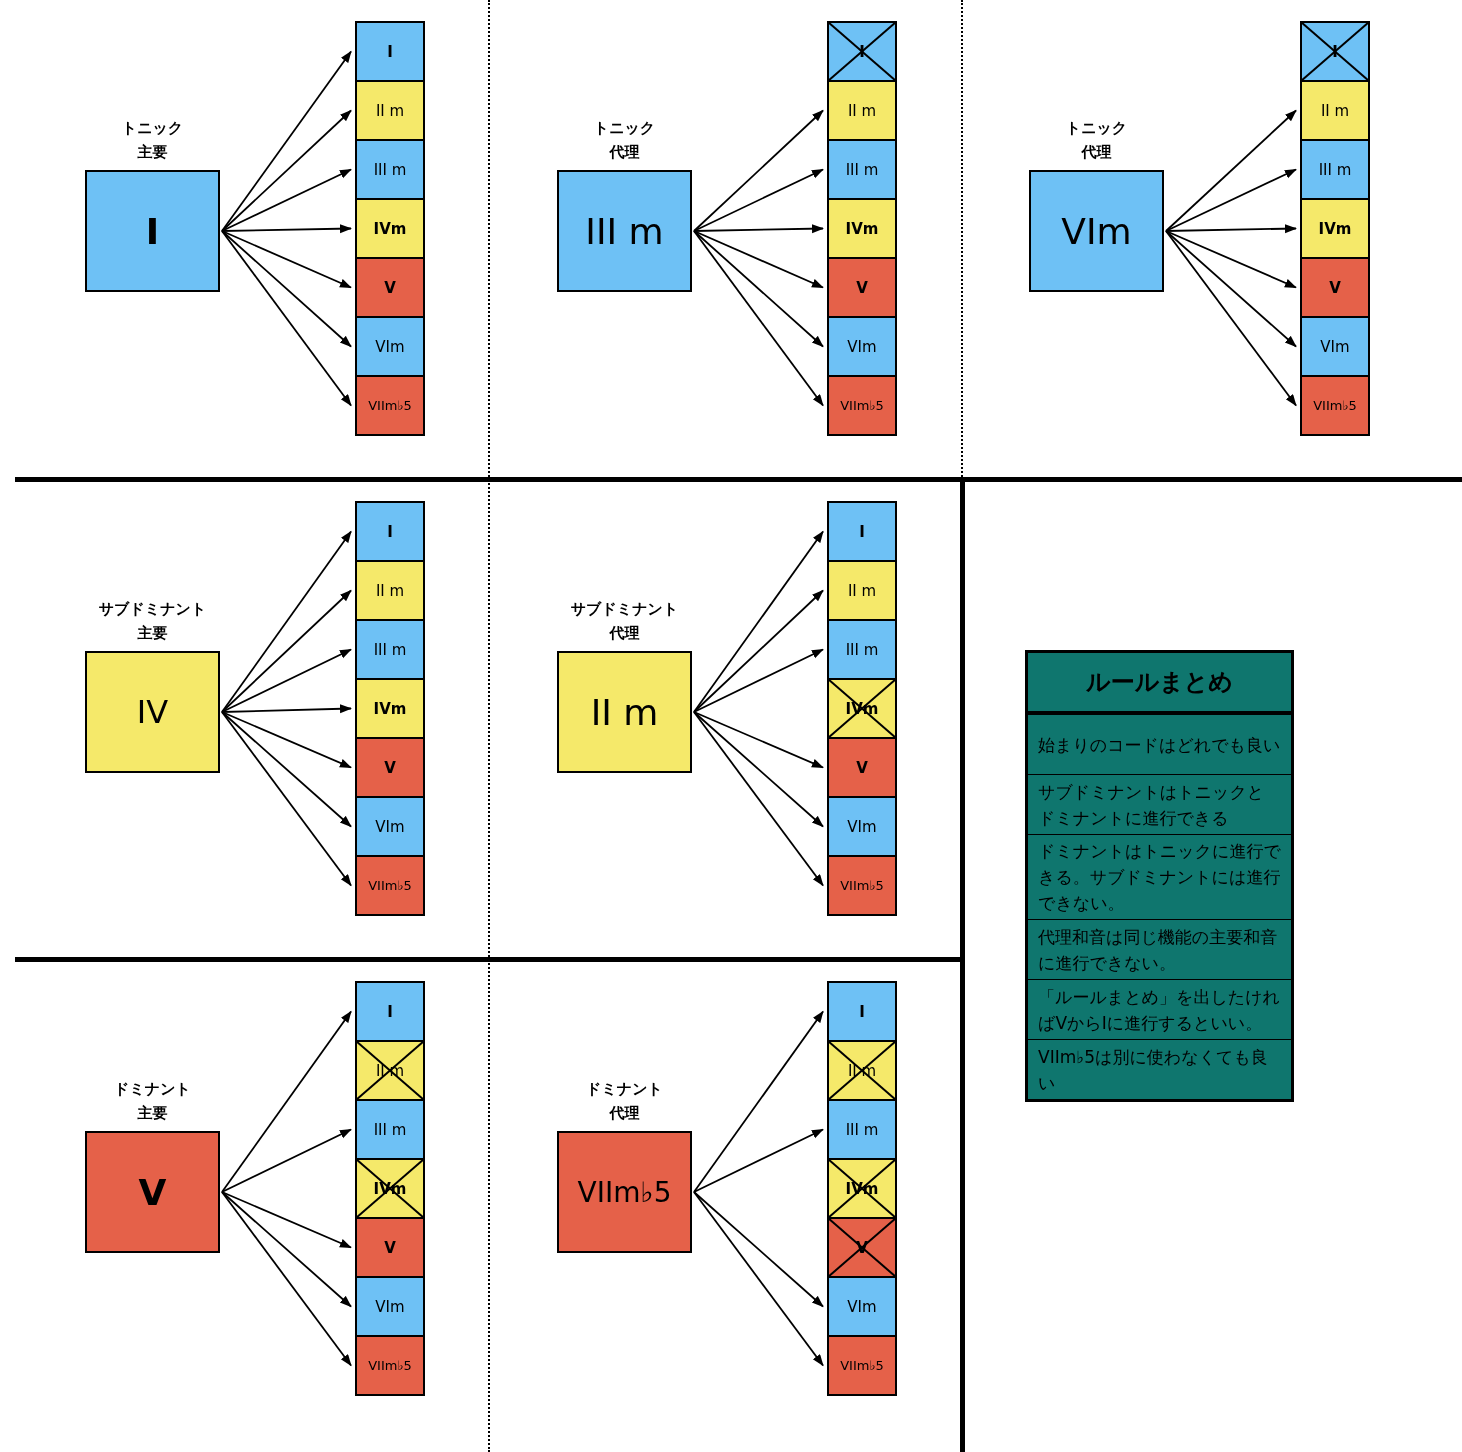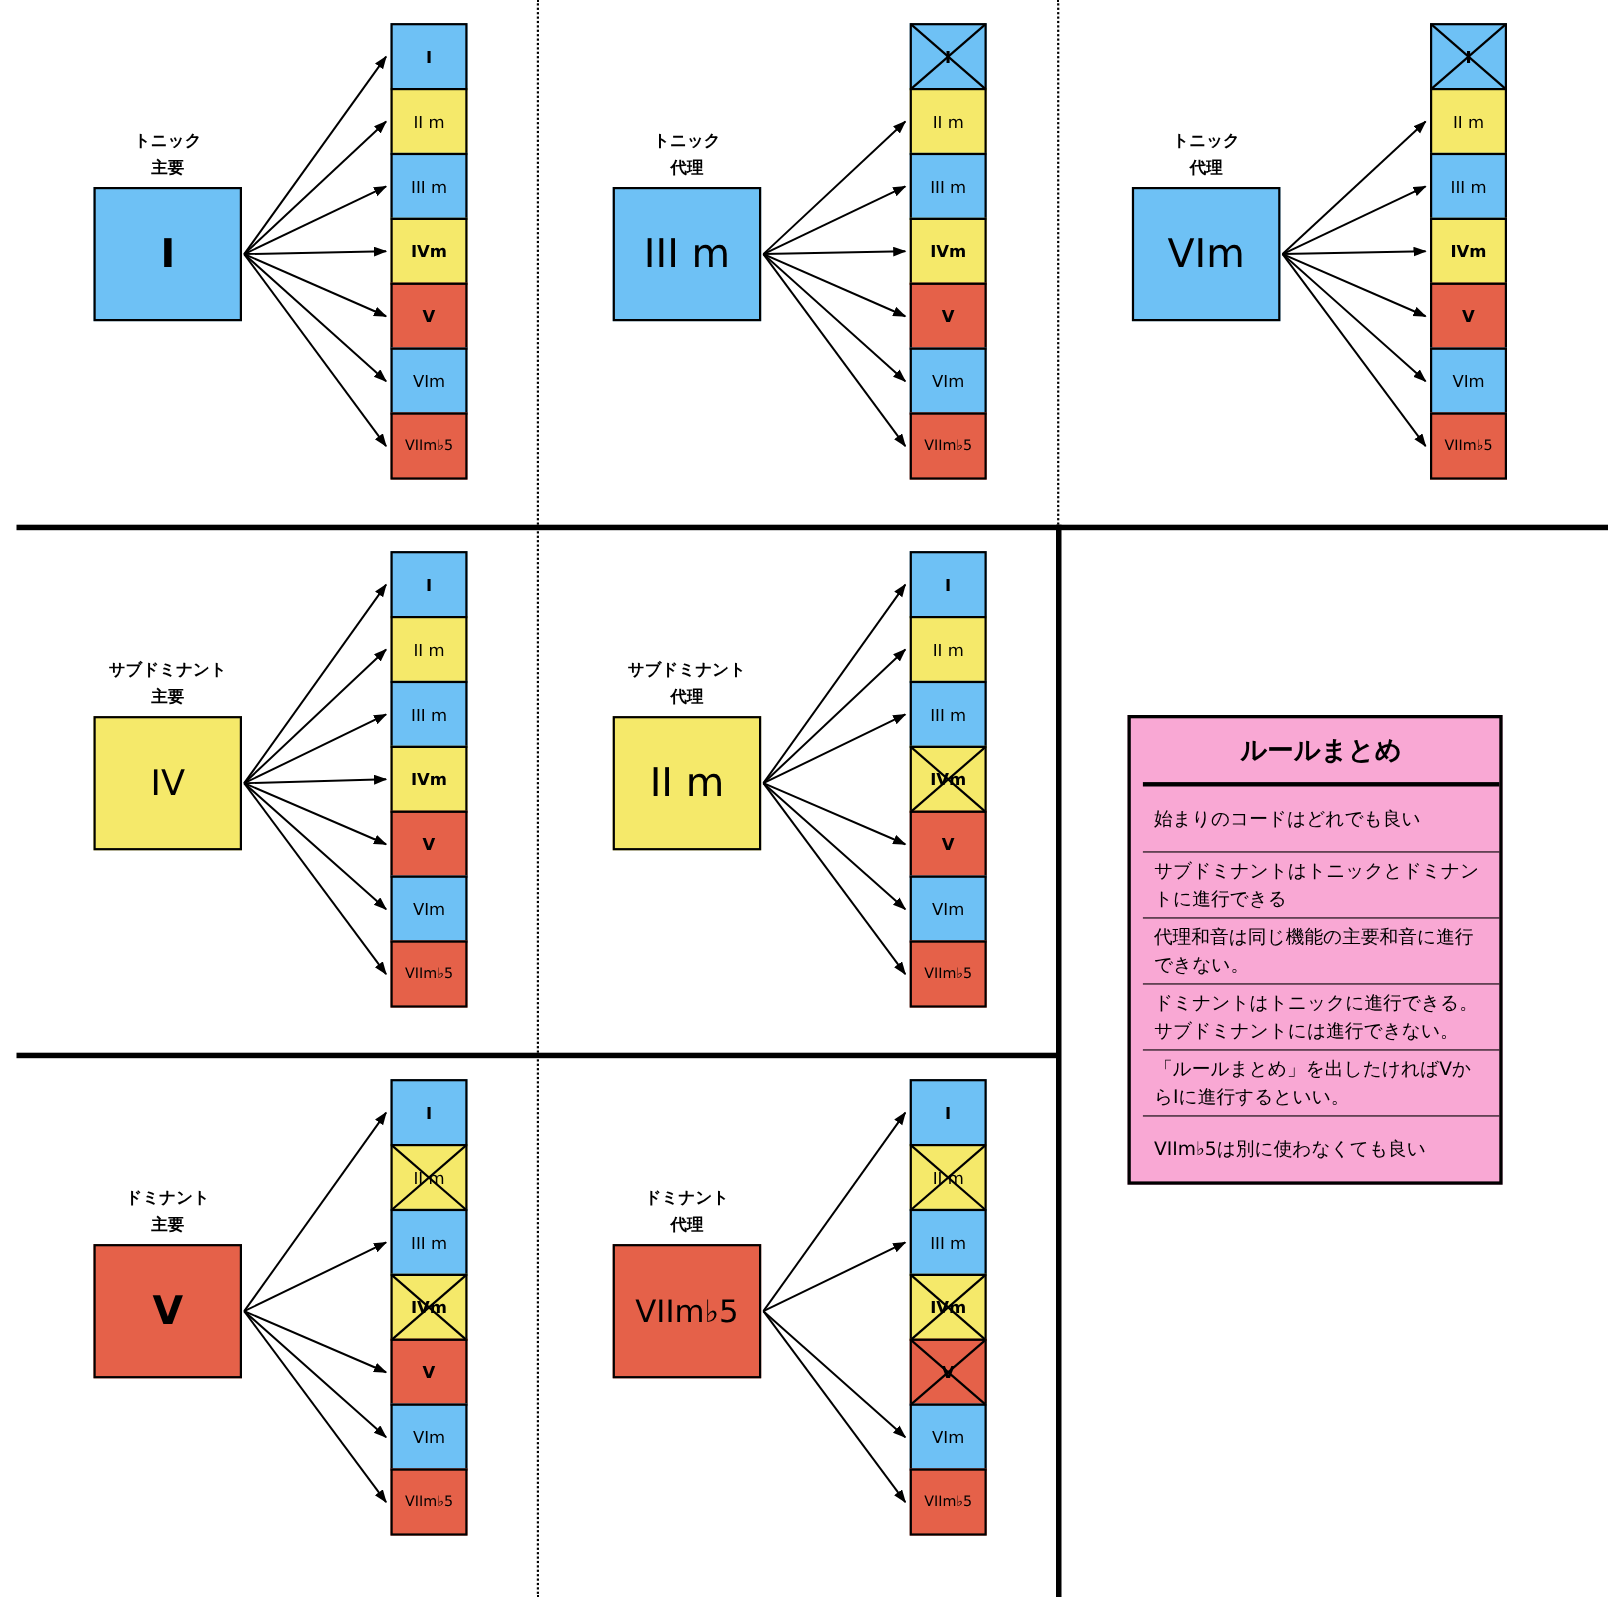--- a/index.html
+++ b/index.html
@@ -6,21 +6,21 @@
   .canvas{position:relative;width:1462px;height:1452px;background:#ffffff;
           font-family:"DejaVu Sans",sans-serif;overflow:hidden;}
   .divider-h{position:absolute;background:#000;height:5px;}
   .divider-v{position:absolute;background:#000;width:5px;}
   .dotted-v{position:absolute;width:0;border-left:2px dotted #000;}
   .panel-label{position:absolute;text-align:center;font-weight:bold;font-size:15px;line-height:24px;color:#000;}
   .big-box{position:absolute;border:2px solid #000;box-sizing:border-box;
            display:flex;align-items:center;justify-content:center;color:#000;}
   .stack-box{position:absolute;border:2px solid #000;box-sizing:border-box;
              display:flex;align-items:center;justify-content:center;color:#000;}
-  .rules{position:absolute;left:1025px;top:650px;width:341px;border:3px solid #000;background:#f9a8d4;box-sizing:border-box;padding-left:11px;}
+  .rules{position:absolute;left:1025px;top:650px;width:269px;border:3px solid #000;background:#0f766e;box-sizing:border-box;}
   .rules-title{height:58px;border-bottom:4px solid #000;display:flex;align-items:center;justify-content:center;
                font-size:24px;font-weight:bold;color:#000;}
   .rule-row{min-height:53px;display:flex;align-items:center;padding:3px 10px;
             font-size:17px;line-height:26px;border-bottom:1.5px solid #000;color:#000;}
   .rule-row:last-child{border-bottom:none;}
   #overlay{position:absolute;left:0;top:0;pointer-events:none;}
 </style>
 </head>
 <body>
 
@@ -298,26 +298,26 @@
 
   <div class="rules">
     <div class="rules-title">ルールまとめ</div>
     <div class="rule-row">
         <span>始まりのコードはどれでも良い</span>
       </div>
     <div class="rule-row">
         <span>サブドミナントはトニックとドミナントに進行できる</span>
       </div>
     <div class="rule-row">
+        <span>ドミナントはトニックに進行できる。サブドミナントには進行できない。</span>
+      </div>
+    <div class="rule-row">
         <span>代理和音は同じ機能の主要和音に進行できない。</span>
       </div>
     <div class="rule-row">
-        <span>ドミナントはトニックに進行できる。サブドミナントには進行できない。</span>
-      </div>
-    <div class="rule-row">
         <span>「ルールまとめ」を出したければVからIに進行するといい。</span>
       </div>
     <div class="rule-row">
         <span>VIIm♭5は別に使わなくても良い</span>
       </div>
   </div>
 
 </div>
 
 </body></html>

